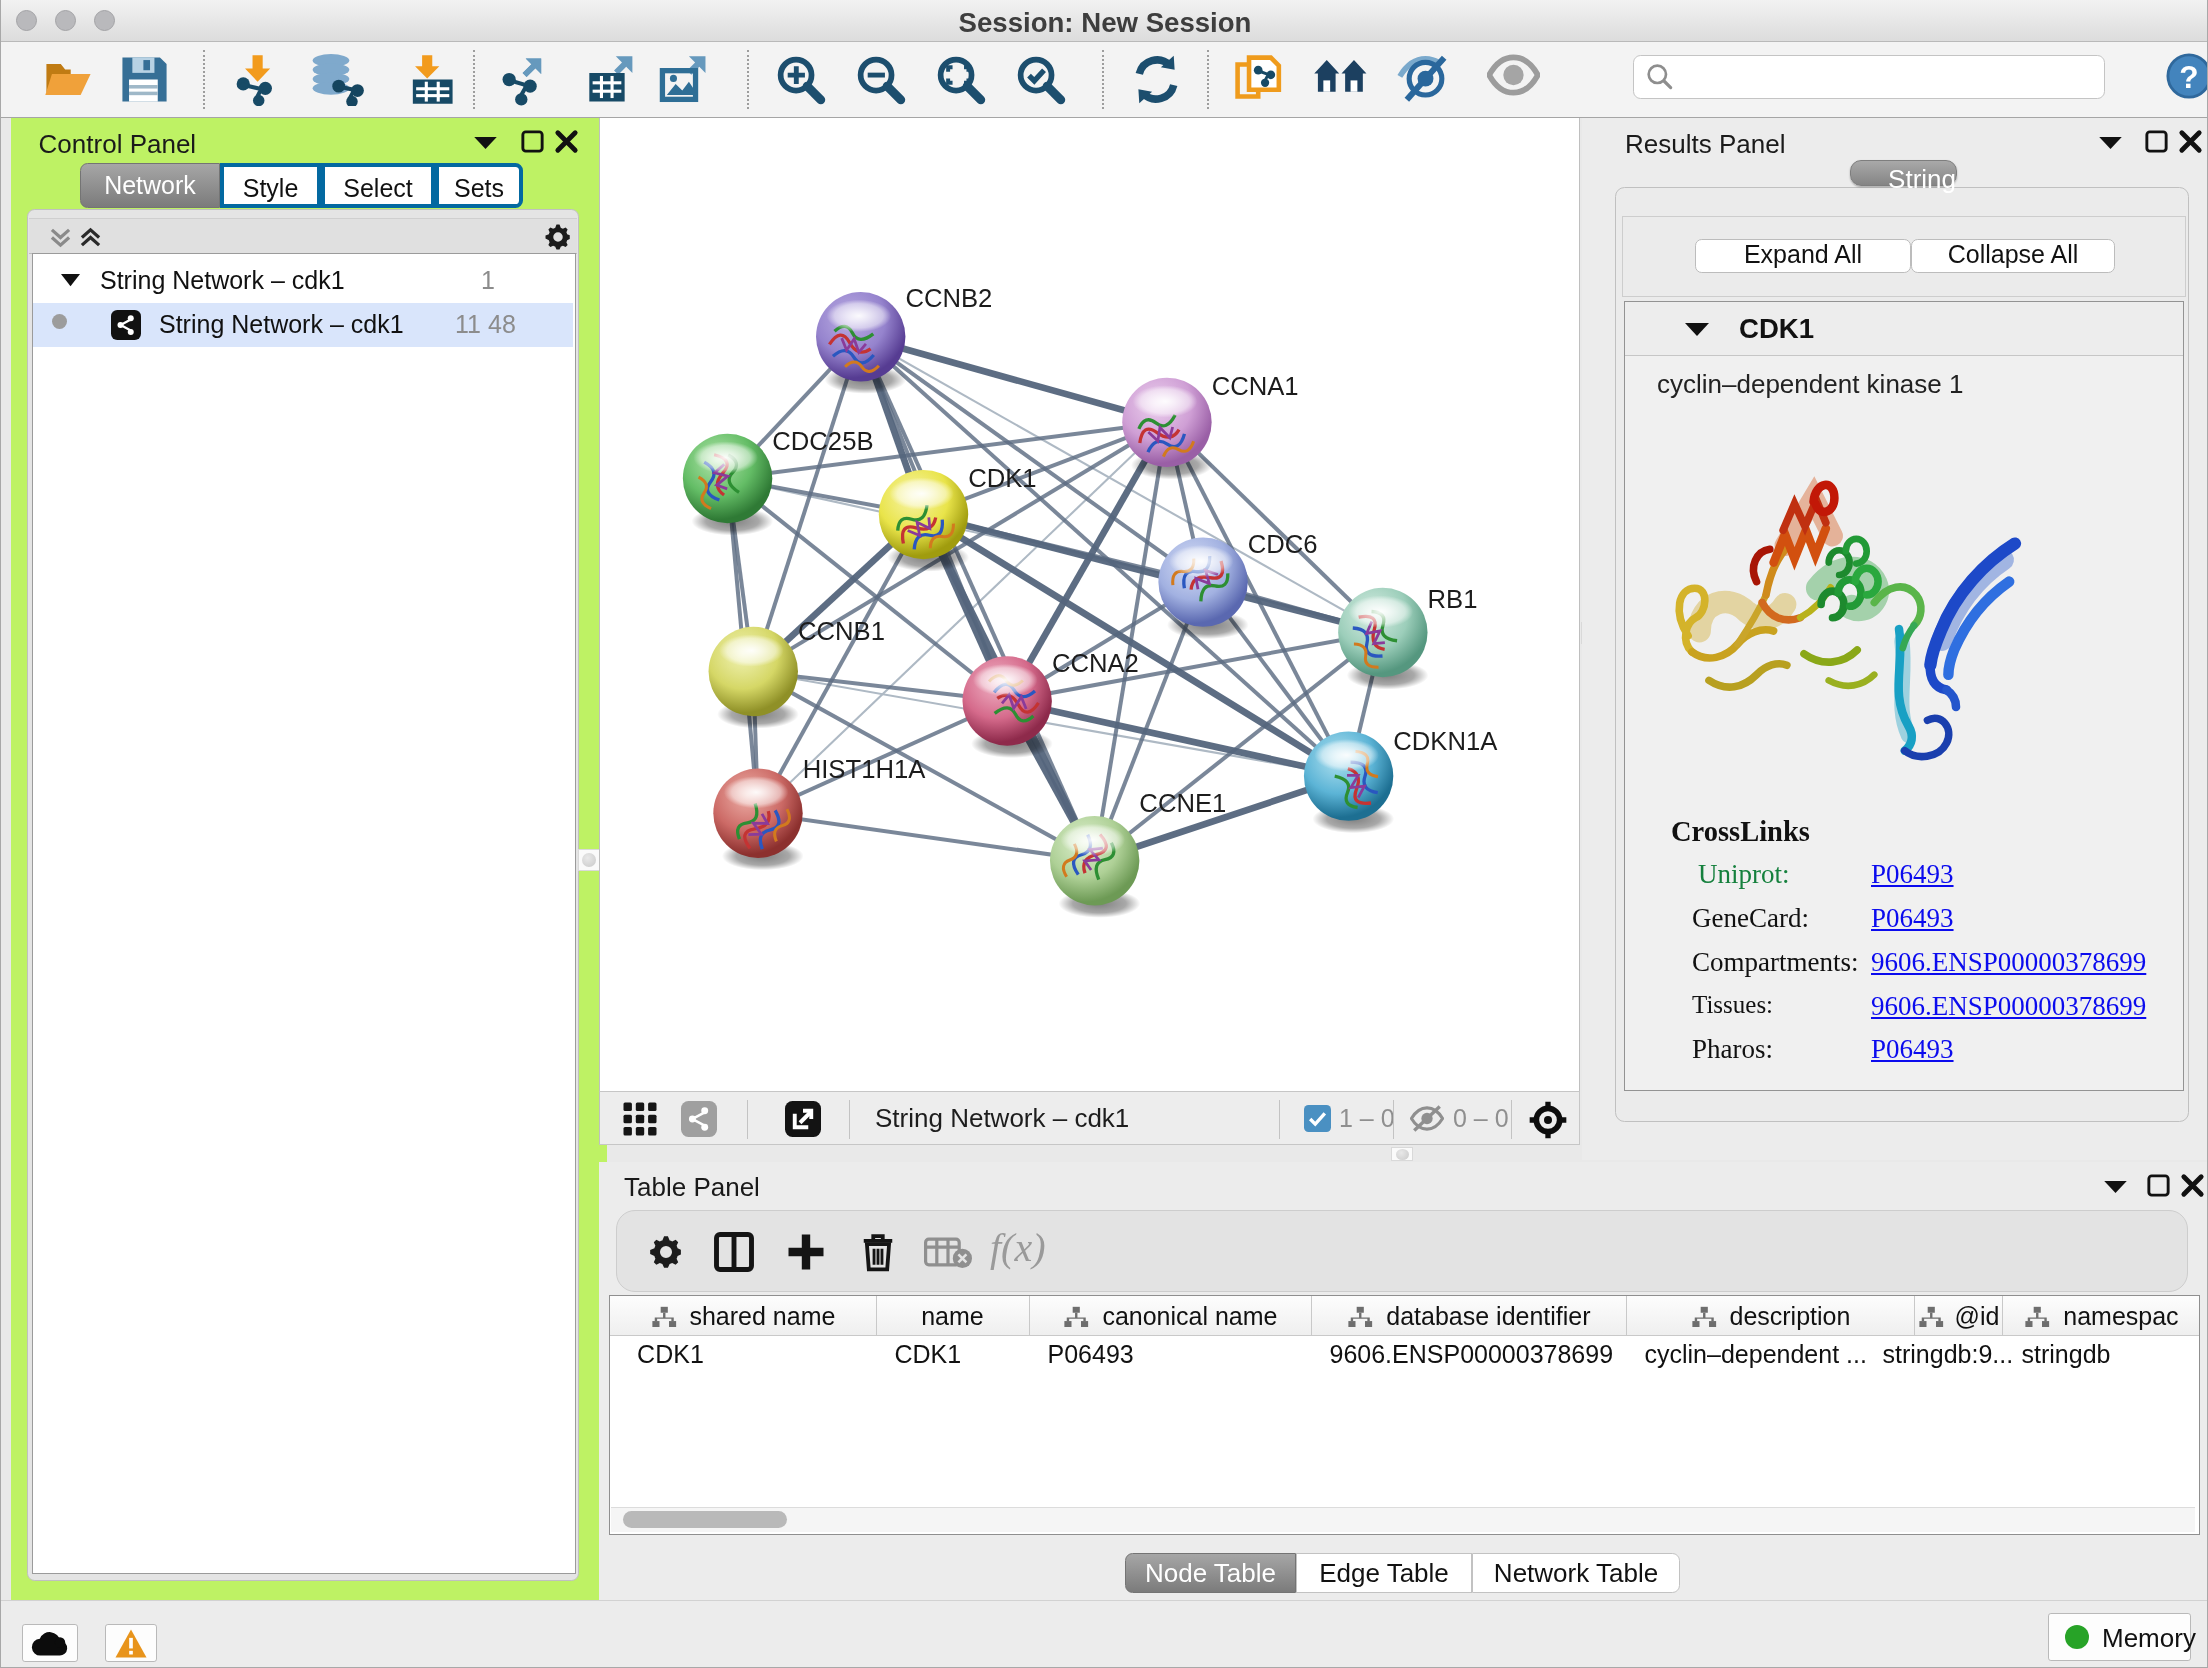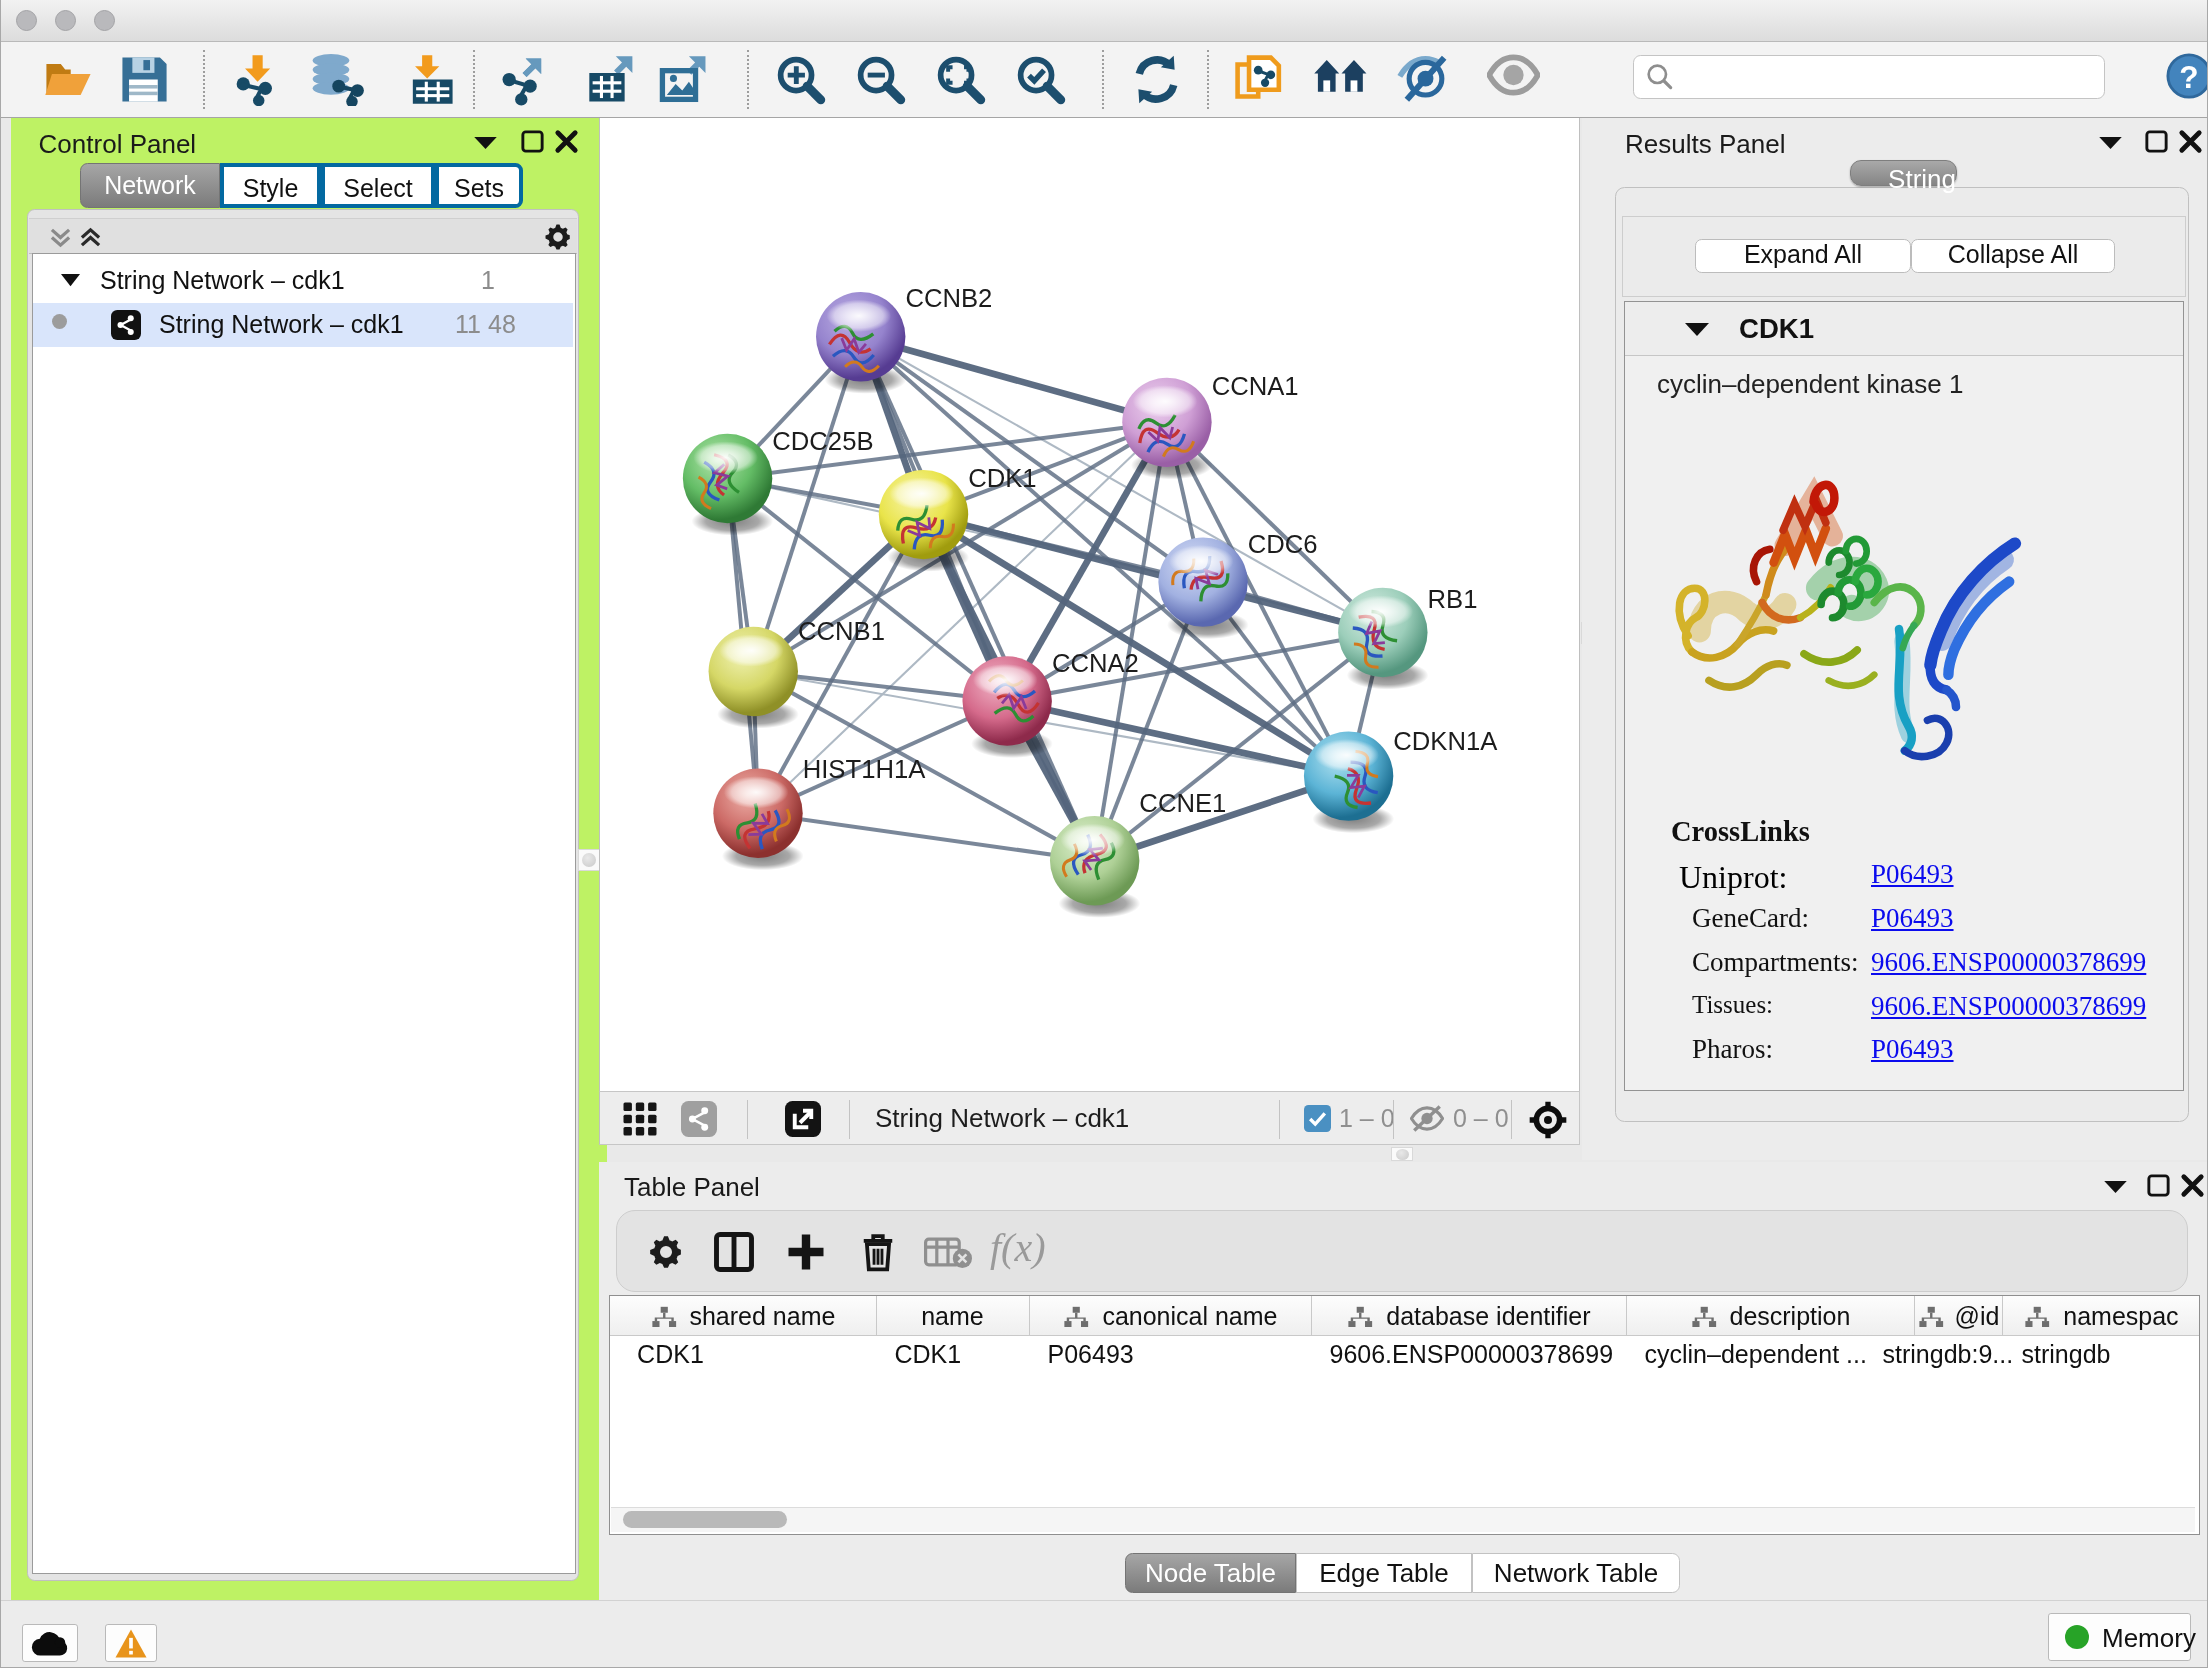--- a/index.html
+++ b/index.html
@@ -53,20 +53,21 @@
 #statusbar{position:absolute;left:0;top:1600px;width:2208px;height:68px;background:#ececec;border-top:1.9px solid #d2d2d2}
 .sbtn{position:absolute;top:23px;height:40px;background:#fdfdfd;border:1.9px solid #b9b9b9;border-radius:2.9px}
 svg{display:block}
 .hc svg{display:inline-block}
 </style></head>
 <body>
 <div id="titlebar">
 <span class="tl" style="left:15px"></span>
     <span class="tl" style="left:54px"></span>
     <span class="tl" style="left:93px"></span>
+<div id="title">Session: New Session</div>
 </div>
 <div id="toolbar">
 <div class="ticon" style="left:40px">
       <svg width="55" height="53" viewBox="0 0 24 24">
         <path d="M2 5h6.5l2 2.5H13v2H5.5L2 18z" fill="#c07b13"></path>
         <path d="M4.5 9.5H22L17.5 19H1.5z" fill="#f0a13a"></path>
       </svg>
     </div>
 <div class="ticon" style="left:116px">
       <svg width="55" height="53" viewBox="0 0 24 24">
@@ -640,21 +641,21 @@
 <path d="M214 150 C 228 132 246 128 258 142 C 266 152 264 166 256 174" stroke="#5ab54a" stroke-width="8"></path>
 <path d="M240 178 C 246 214 230 246 250 280 C 256 290 254 300 246 306" stroke="#18a0c4" stroke-width="9"></path>
 <path d="M362 88 C 330 108 300 140 284 180 C 278 194 274 206 273 216" stroke="#1d49c8" stroke-width="13"></path>
 <path d="M356 128 C 330 146 310 172 298 200 C 294 210 292 218 292 226" stroke="#2f6fe0" stroke-width="11"></path>
 <path d="M273 216 C 272 230 278 240 290 242" stroke="#1d49c8" stroke-width="10"></path>
 <path d="M246 306 C 258 316 282 314 290 298 C 298 282 284 266 270 274" stroke="#1a3fae" stroke-width="8"></path>
 <path d="M256 174 C 250 182 246 190 244 198" stroke="#35a855" stroke-width="7"></path>
 <path d="M290 242 C 296 246 300 252 300 260" stroke="#2456cc" stroke-width="9"></path>
 </svg>
 <div class="serif" style="position:absolute;left:46px;top:514px;font-size:28.5px;font-weight:bold;color:#111">CrossLinks</div>
-<div class="serif" style="position:absolute;left:54px;top:557px;font-size:32px;color:#000000">Uniprot:</div>
+<div class="serif" style="position:absolute;left:73px;top:557px;font-size:27px;color:#15803d">Uniprot:</div>
       <div class="serif rlink" style="position:absolute;left:246px;top:557px;font-size:27px">P06493</div>
 <div class="serif" style="position:absolute;left:67px;top:601px;font-size:27px;color:#111">GeneCard:</div>
       <div class="serif rlink" style="position:absolute;left:246px;top:601px;font-size:27px">P06493</div>
 <div class="serif" style="position:absolute;left:67px;top:645px;font-size:27px;color:#111">Compartments:</div>
       <div class="serif rlink" style="position:absolute;left:246px;top:645px;font-size:27px">9606.ENSP00000378699</div>
 <div class="serif" style="position:absolute;left:67px;top:689px;font-size:25px;color:#111">Tissues:</div>
       <div class="serif rlink" style="position:absolute;left:246px;top:689px;font-size:27px">9606.ENSP00000378699</div>
 <div class="serif" style="position:absolute;left:67px;top:732px;font-size:27px;color:#111">Pharos:</div>
       <div class="serif rlink" style="position:absolute;left:246px;top:732px;font-size:27px">P06493</div>
 </div>

